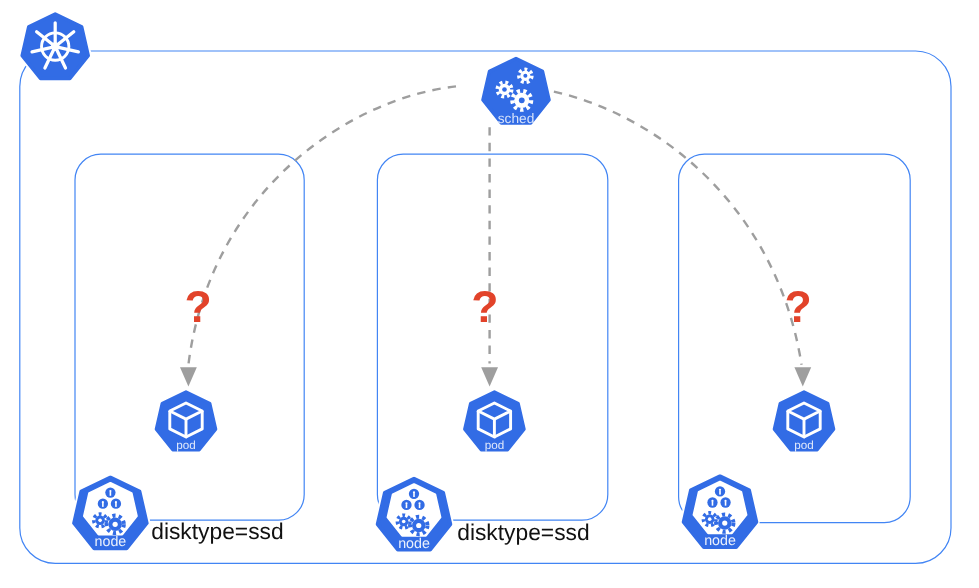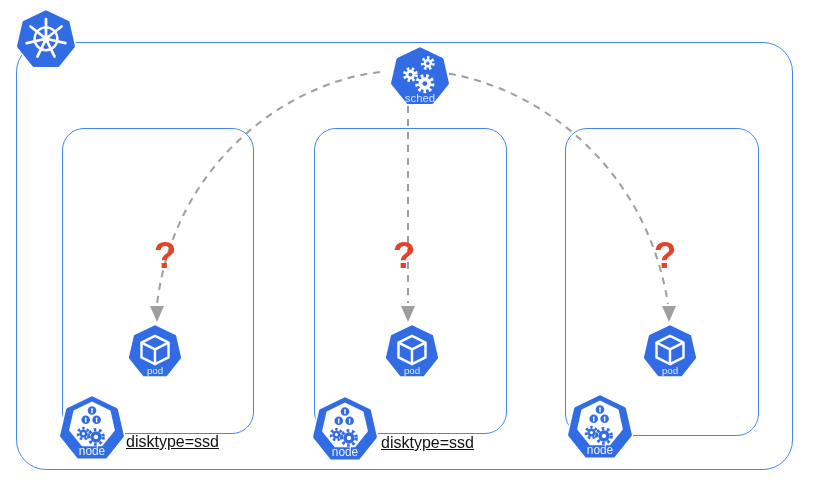--- a/index.html
+++ b/index.html
@@ -12,28 +12,28 @@
   #box2{left:314px;top:128px;width:191px;height:304px;}
   #box3{left:565px;top:128px;width:192px;height:306px;}
   .overlay{position:absolute;left:0;top:0;width:816px;height:490px;z-index:2;pointer-events:none;}
   .qmark{position:absolute;width:32px;text-align:center;z-index:3;
          font-size:37px;font-weight:900;color:#e2432a;line-height:40px;}
   #q1{left:149px;top:236px;}
   #q2{left:388px;top:236px;}
   #q3{left:649px;top:236px;}
   .icon{position:absolute;z-index:4;}
   #logo{left:16px;top:10px;width:60px;height:60px;}
-  #sched{left:390px;top:47px;width:60px;height:60px;text-align:center;}
+  #sched{left:400px;top:47px;width:60px;height:60px;text-align:center;}
   #pod1{left:128px;top:325px;width:54px;height:54px;}
   #pod2{left:385px;top:325px;width:54px;height:54px;}
   #pod3{left:643px;top:325px;width:54px;height:54px;}
   #node1{left:59px;top:396px;width:66px;height:66px;}
   #node2{left:312px;top:397px;width:66px;height:66px;}
   #node3{left:567px;top:395px;width:66px;height:66px;}
-  .annotation{position:absolute;z-index:4;font-size:16px;color:#111;white-space:nowrap;text-decoration:underline;}
+  .annotation{position:absolute;z-index:4;font-size:19px;color:#111;white-space:nowrap;}
   #anno1{left:126px;top:433px;}
   #anno2{left:381px;top:434px;}
   #anno3{left:636px;top:434px;}
   .icon svg{display:block;width:100%;height:100%;}
   .iconlabel{font-family:"Liberation Sans",sans-serif;}
 </style>
 </head>
 <body>
 
 <div id="stage">

